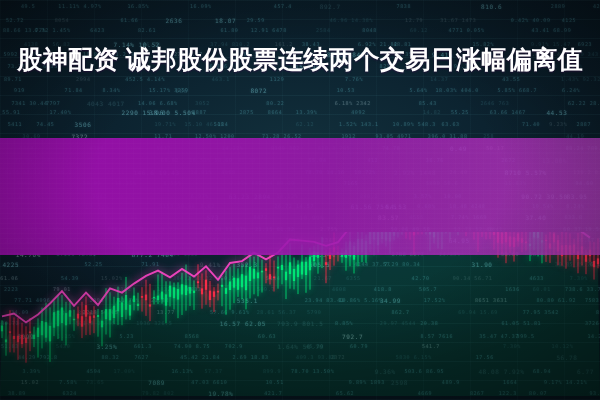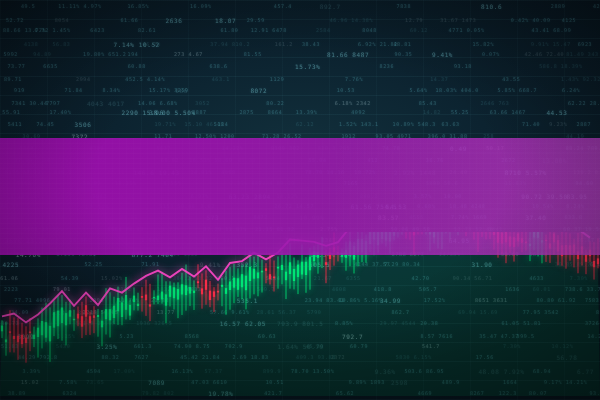--- a/index.html
+++ b/index.html
@@ -1082,16 +1082,17 @@
         <path d="M2.0,84.4 L14.0,81.5 L26.0,90.4 L38.0,82.5 L50.0,71.5 L62.0,59.2 L74.0,73.8 L86.0,60.6 L98.0,73.0 L110.0,56.4 L122.0,60.6 L134.0,51.6 L146.0,43.9 L158.0,38.6 L170.0,45.4 L182.0,36.9 L194.0,44.6 L206.0,34.4 L218.0,47.8 L230.0,31.0 L242.0,29.1 L254.0,20.7 L266.0,27.3 L278.0,20.5 L290.0,7.5 L302.0,8.6 L314.0,9.9 L326.0,13.8 L338.0,10.1 L350.0,-4.5 L362.0,-13.0 L374.0,-14.1 L386.0,-11.9 L398.0,-24.8 L410.0,-32.2 L422.0,-23.6 L434.0,-16.9 L446.0,-44.0 L458.0,-35.8 L470.0,-38.0 L482.0,-35.5 L494.0,-20.2 L506.0,-10.9 L518.0,-14.2 L530.0,-10.9 L542.0,-16.2 L554.0,-15.9 L566.0,-3.6 L578.0,-2.9 L590.0,5.6" fill="none" stroke="#ff46c8" stroke-width="1.9" opacity=".92" style="filter:drop-shadow(0 0 4px rgba(255,70,200,.9))"></path>
       </svg>
   </div>
 
   <div class="banner">
     <div class="banner-noise"></div>
     <div class="banner-sheen"></div>
   </div>
 
   <div class="headline">
+    <div class="hl-line l1">股神配资 诚邦股份股票连续两个交易日涨幅偏离值</div>
   </div>
 
   <div class="vignette"></div>
 </div>
 
 </body></html>

